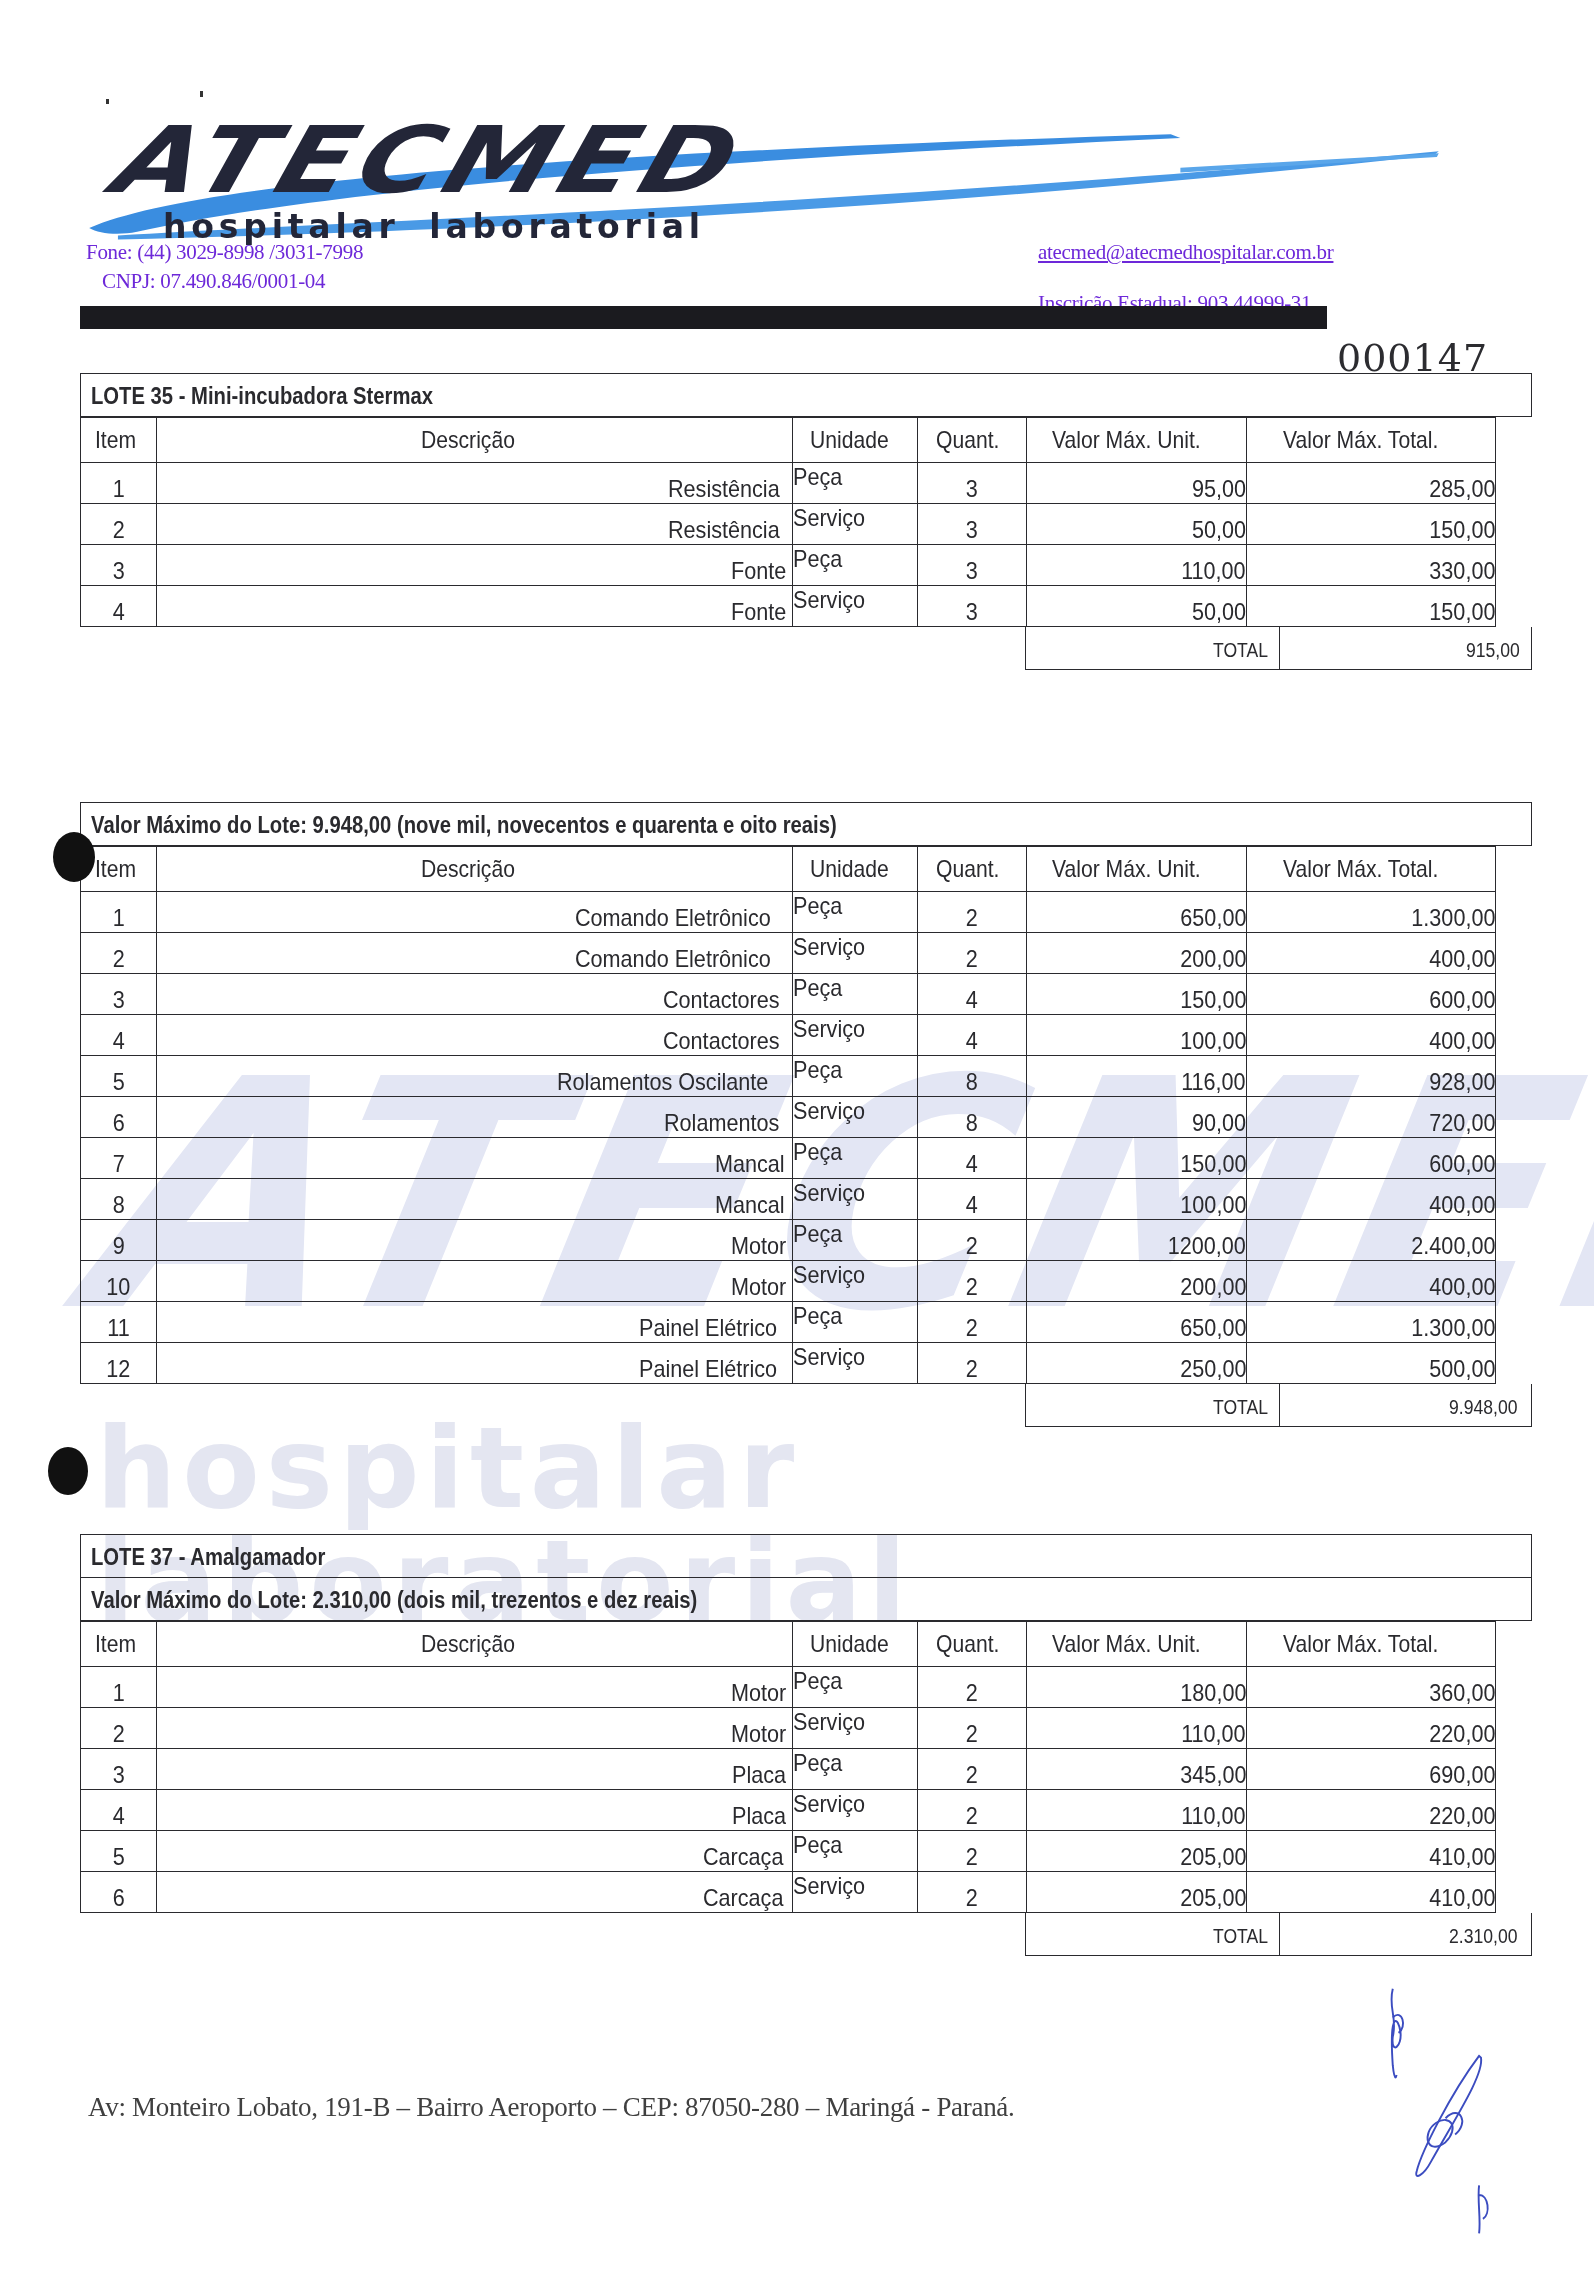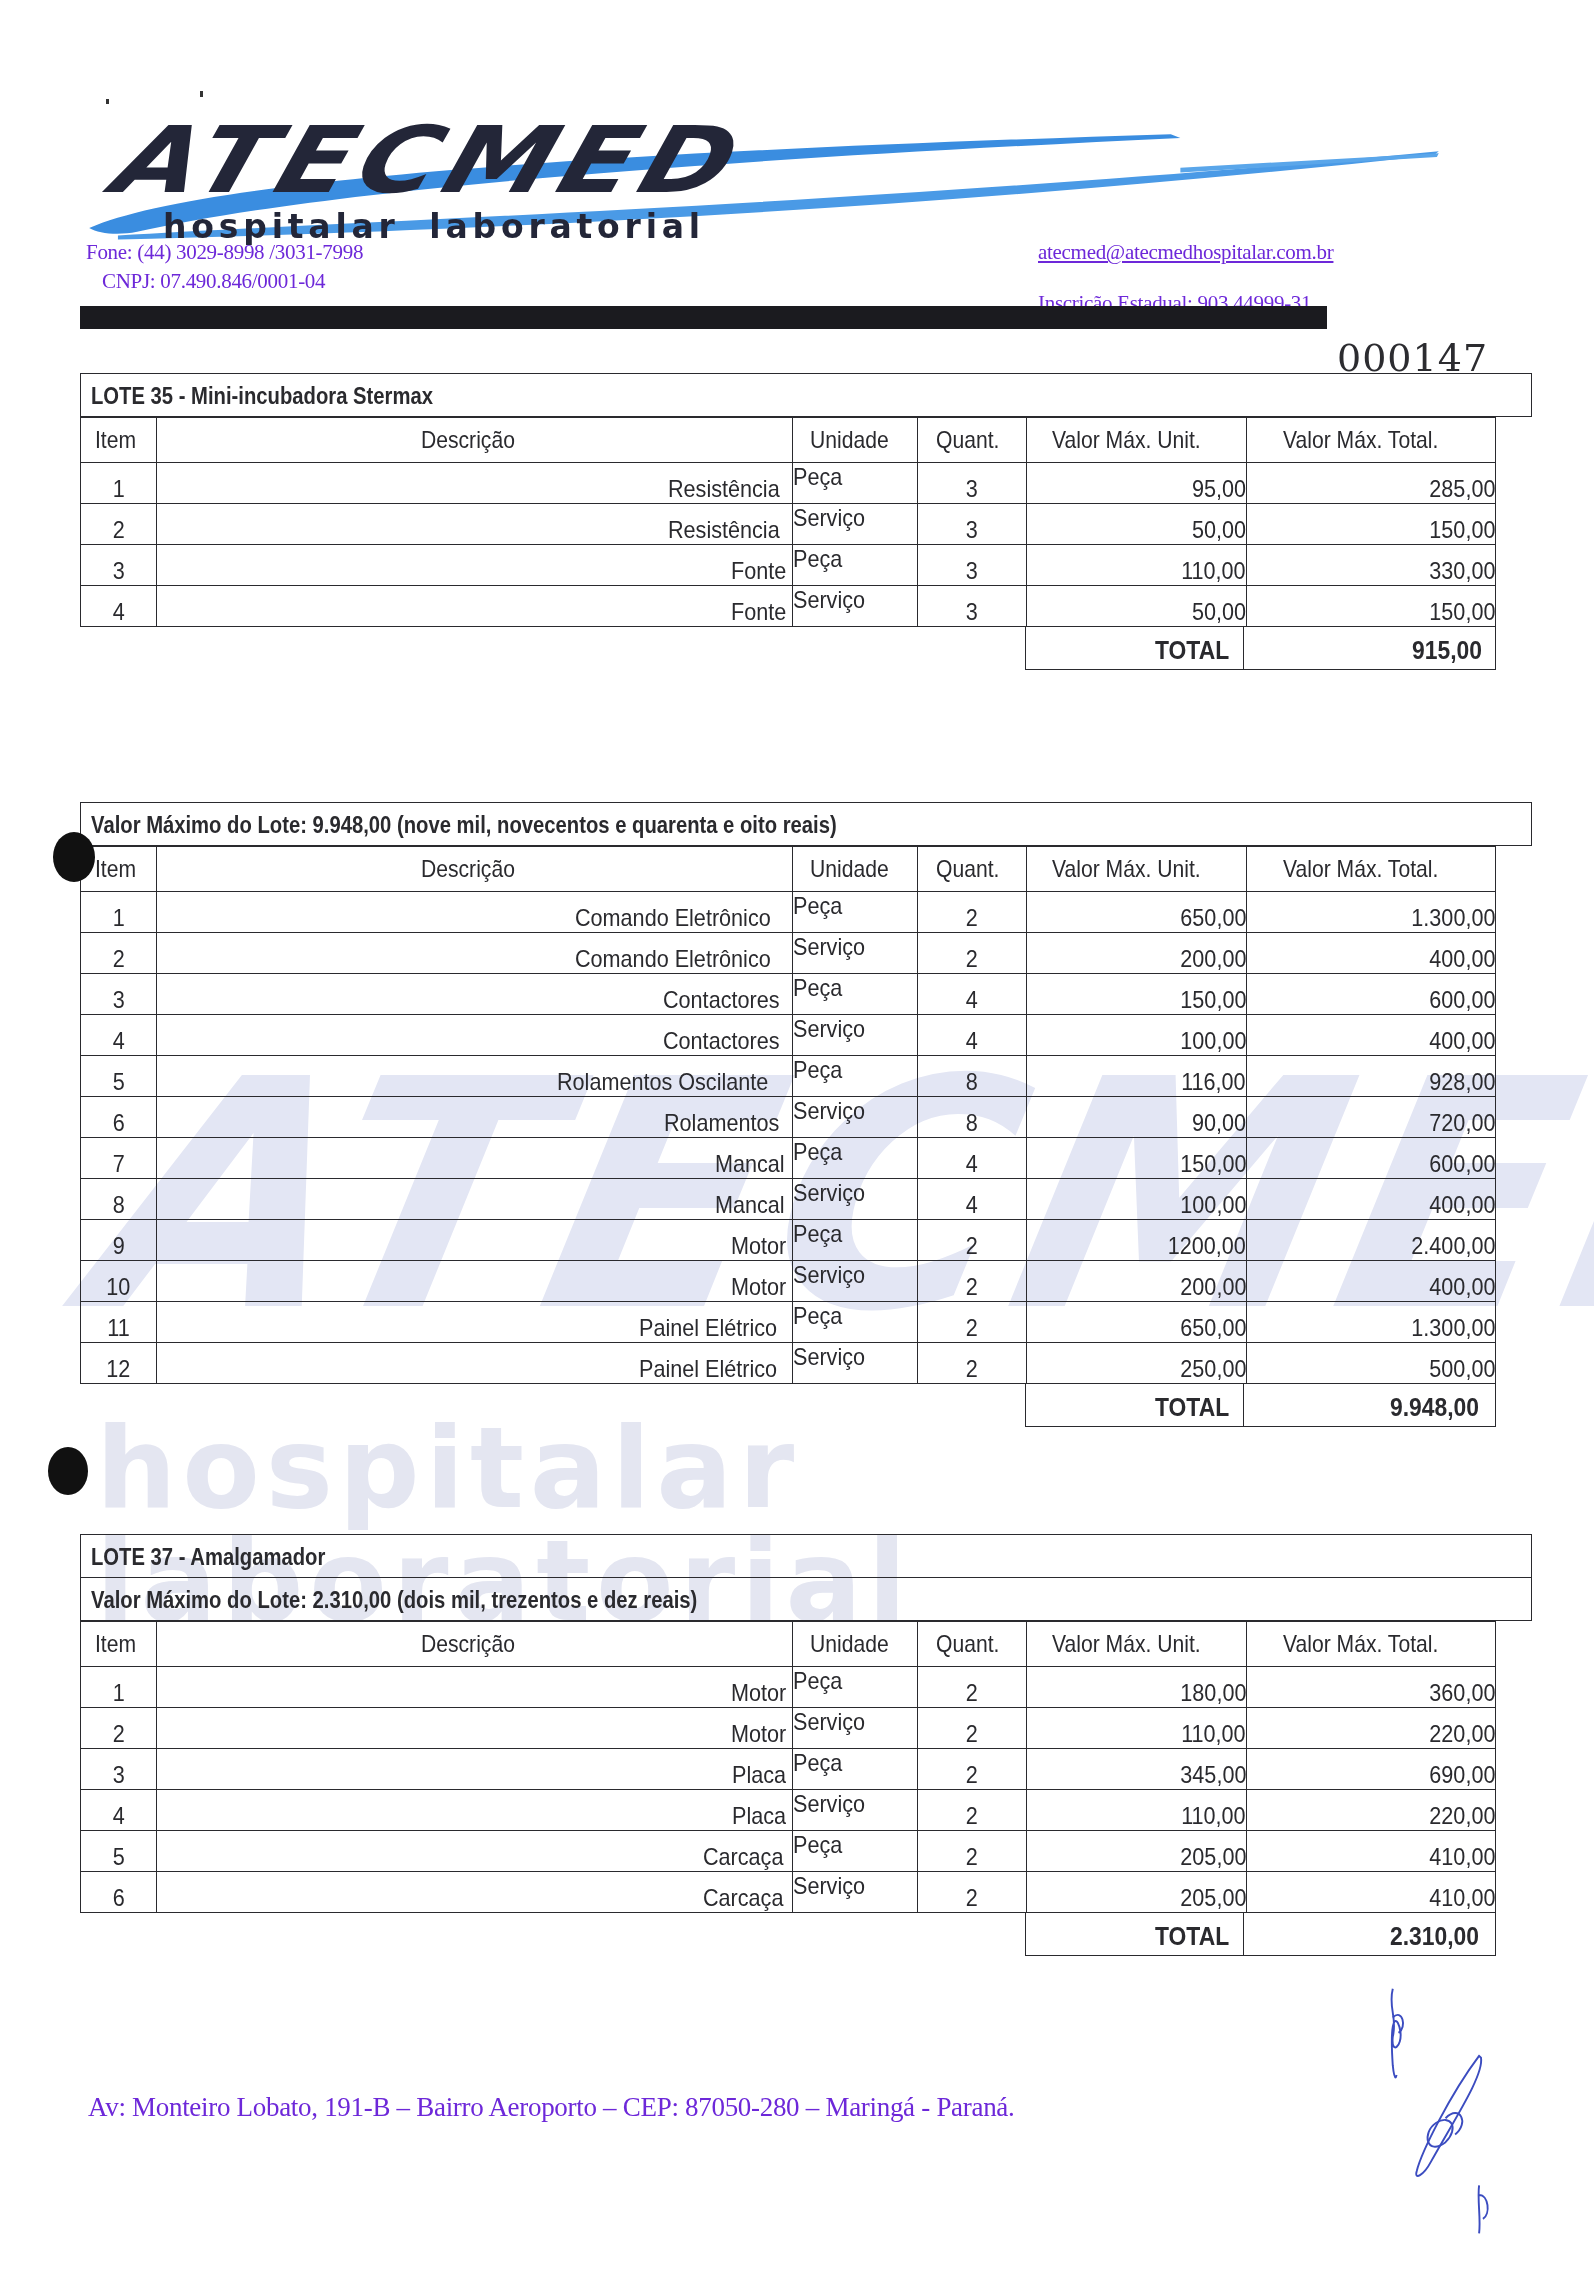--- a/index.html
+++ b/index.html
@@ -44,29 +44,29 @@
   td.c-item { text-align:center; vertical-align:bottom; padding-bottom:1.9px; }
   td.c-desc { text-align:right; vertical-align:bottom; padding-left:7.7px; }
   td.c-unid { text-align:left; vertical-align:top; padding-left:5.8px; }
   td.c-qty { text-align:center; vertical-align:bottom; }
   td.c-unit, td.c-tot { text-align:right; vertical-align:bottom; padding-right:3.8px; }
   td.c-unid .in, td.c-desc .in { transform-origin:left center; }
   td.c-unit .in, td.c-tot .in { transform-origin:right center; }
   .col-item { width:76px; } .col-desc { width:636px; } .col-unid { width:125px; }
   .col-qty { width:109px; } .col-unit { width:220px; } .col-tot { width:249px; }
   .total-row { display:flex; margin-left:945px; width:469px; height:42px; border:1.9px solid #2a2a2e;
-               border-top:none; font-weight:bold; font-size:26px; line-height:46px; }
+               border-top:none; font-weight:normal; font-size:20px; line-height:46px;padding-left:36px; }
   .total-row .lbl { width:218px; border-right:1.9px solid #2a2a2e; text-align:right; padding-right:3.8px; box-sizing:border-box; }
   .total-row .val { flex:1; text-align:right; padding-right:3.8px; }
 
   .punch { position:absolute; width:42px; height:50px; border-radius:50%; background:#111; }
 
   
   .footer-addr { left:88px; top:2092px; font-family:"Liberation Serif", serif; font-size:27px;
-                 color:#6d28d9; letter-spacing:-0.3px; }
+                 color:#404040; letter-spacing:-0.3px; }
   .sig { left:1364px; top:1979px; width:211px; height:288px; }
 </style>
 </head>
 <body>
 
 <div class="abs wm-big">ATECMED</div>
 <div class="abs wm-sub">hospitalar laboratorial</div>
 
 <div class="abs specks">
   <i style="left:0;top:7.7px;"></i>

